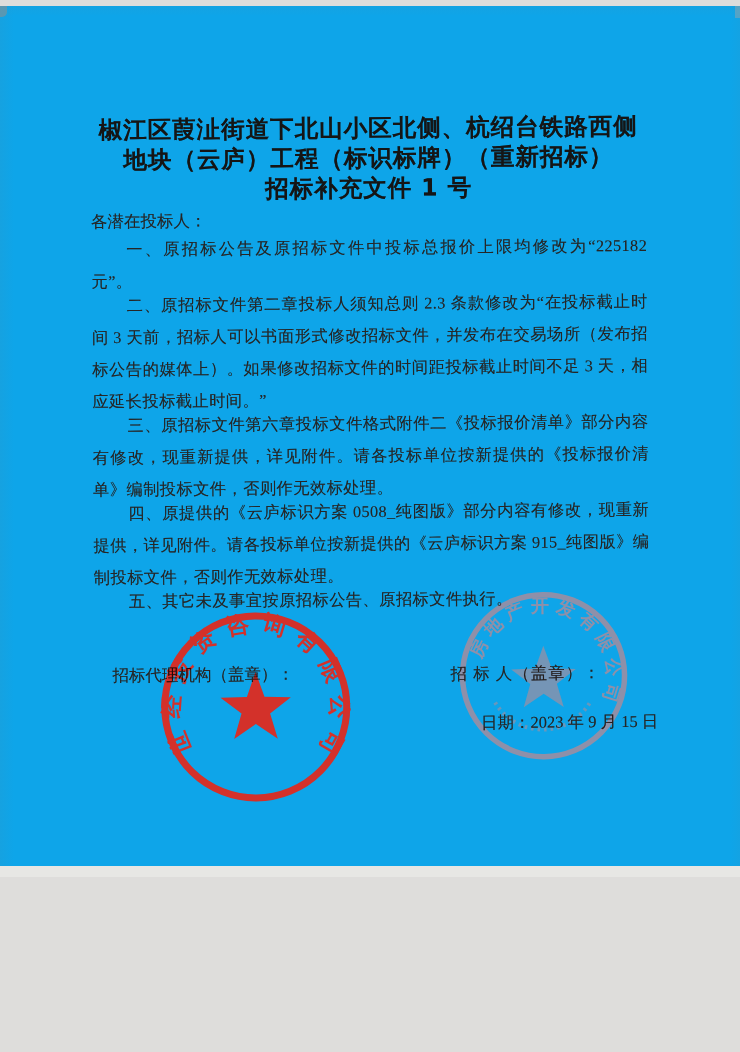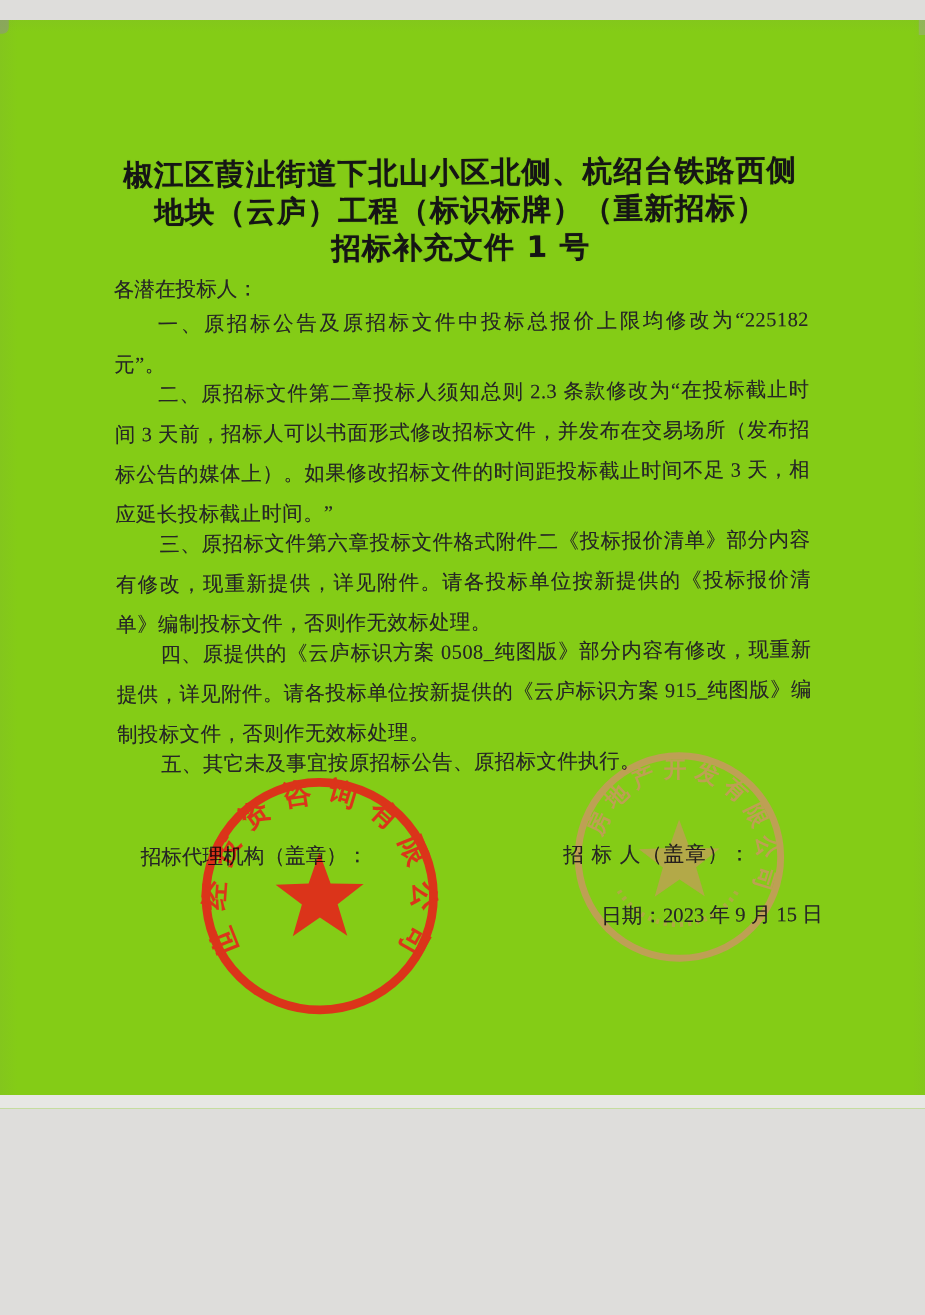--- a/index.html
+++ b/index.html
@@ -1,20 +1,20 @@
 <!DOCTYPE html>
 <html><head>
 <meta charset="utf-8">
 <style>
   html,body { margin:0; padding:0; background:#dedddb; }
   .page {
     position:relative;
     width:740px; height:871px;
-    margin:16px auto;
-    background:#84cc16;
+    margin:6px auto;
+    background:#0ea5e9;
     overflow:hidden;
     font-family:"Liberation Serif","DejaVu Serif",serif;
   }
   
   .page::before{
     content:""; position:absolute; inset:0; pointer-events:none;
     background:
       linear-gradient(90deg, rgba(120,120,115,0.07), rgba(120,120,115,0) 14px),
       linear-gradient(270deg, rgba(120,120,115,0.05), rgba(120,120,115,0) 10px),
       linear-gradient(180deg, rgba(120,120,115,0.06), rgba(120,120,115,0) 10px);

